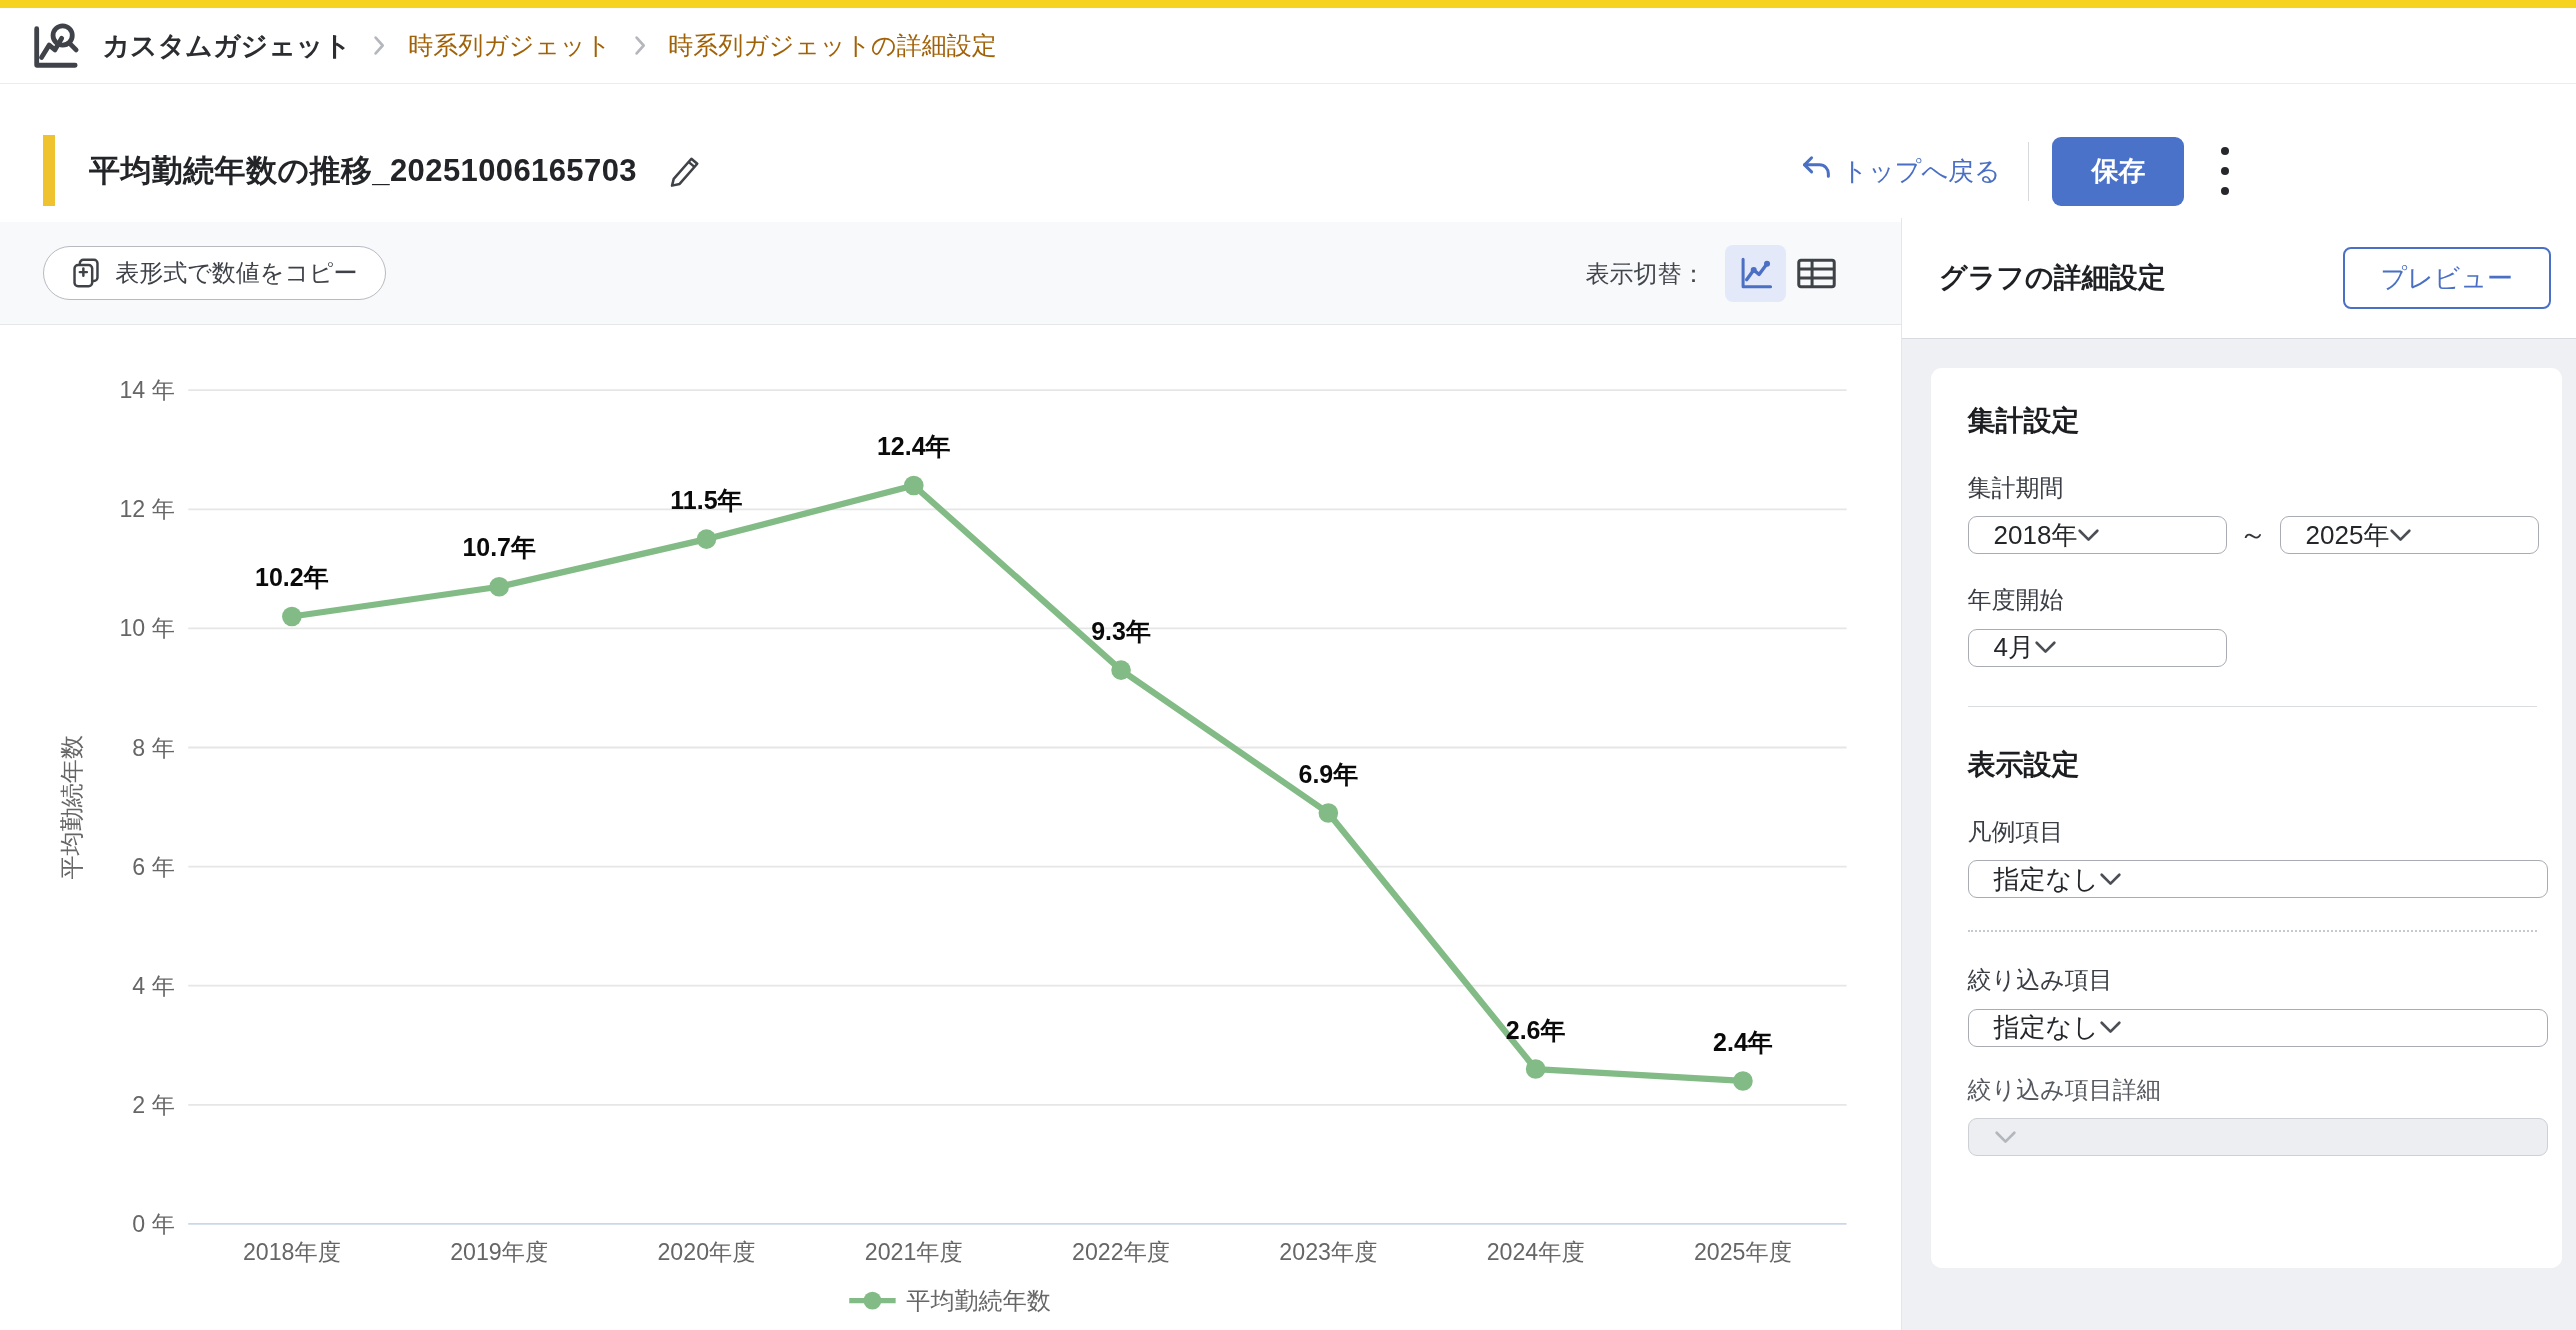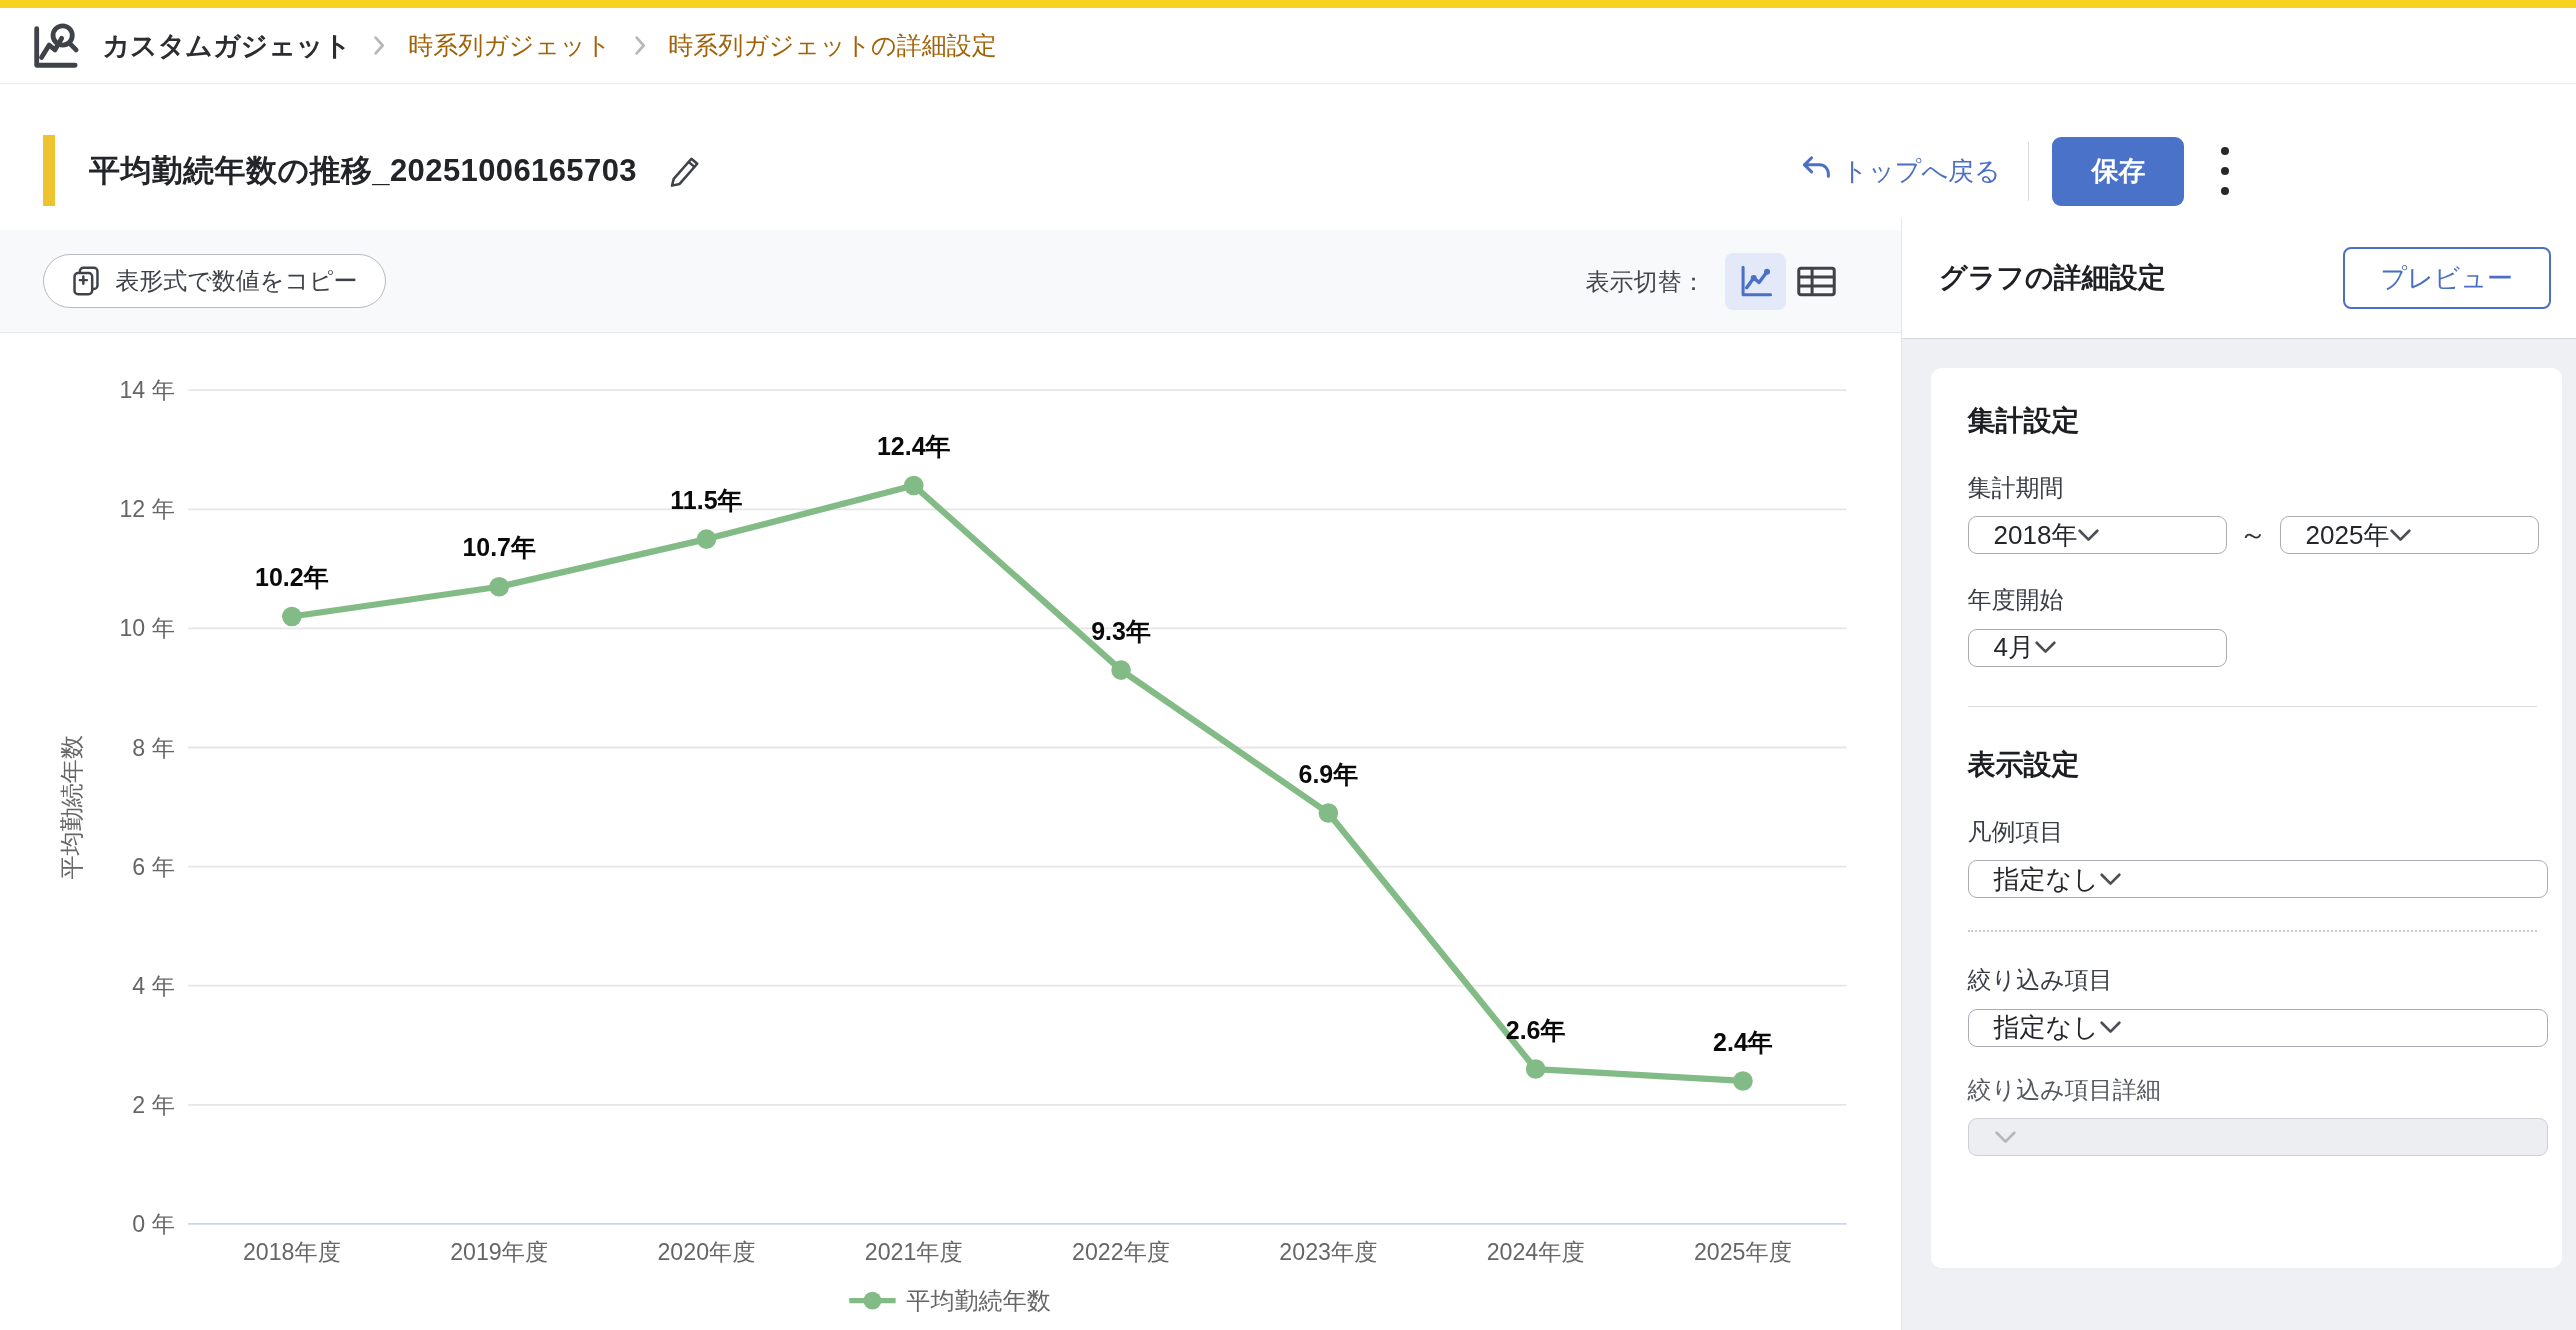--- a/index.html
+++ b/index.html
@@ -29,21 +29,21 @@
   .vert-div{width:1.8px;height:59px;background:#d7d9dd;margin:0 23px 0 27px;}
   .save-button{background:#4A72C8;color:#fff;font-size:27px;font-weight:bold;border:none;border-radius:9px;
                padding:0 39px;height:69px;display:flex;align-items:center;cursor:pointer;}
   .kebab{width:41px;height:80px;display:flex;flex-direction:column;align-items:center;justify-content:center;gap:11.6px;
          margin-left:19.6px;cursor:pointer;background:none;border:none;}
   .kebab i{width:8px;height:8px;border-radius:50%;background:#26282c;}
 
   
   .main{position:absolute;top:218px;left:0;width:2576px;height:1113px;display:flex;}
   .chart-area{width:1901px;height:1113px;background:#fff;position:relative;}
-  .chart-toolbar{position:absolute;top:12px;left:0;width:1901px;height:103px;background:#f8f9fb;
+  .chart-toolbar{position:absolute;top:4px;left:0;width:1901px;height:103px;background:#f8f9fb;
                  border-bottom:1.8px solid #e5e7ea;box-sizing:border-box;display:flex;align-items:center;}
   .copy-button{margin-left:43px;height:54px;background:#fff;border:1.8px solid #b7bac0;border-radius:27px;
                display:flex;align-items:center;padding:0 27px;font-size:24px;color:#3e4147;cursor:pointer;}
   .copy-button svg{margin-right:14.3px;}
   .toolbar-right{position:absolute;right:54px;top:0;height:103px;display:flex;align-items:center;margin-left:48px;}
   .toggle-label{font-size:24px;color:#43464b;margin-right:19.6px;}
   .icon-toggle{width:61px;height:57px;border-radius:8px;display:flex;align-items:center;justify-content:center;
                cursor:pointer;background:transparent;border:none;}
   .icon-toggle.selected{background:#e3e9f8;}
   .chart-svg{position:absolute;top:103px;left:0;}

